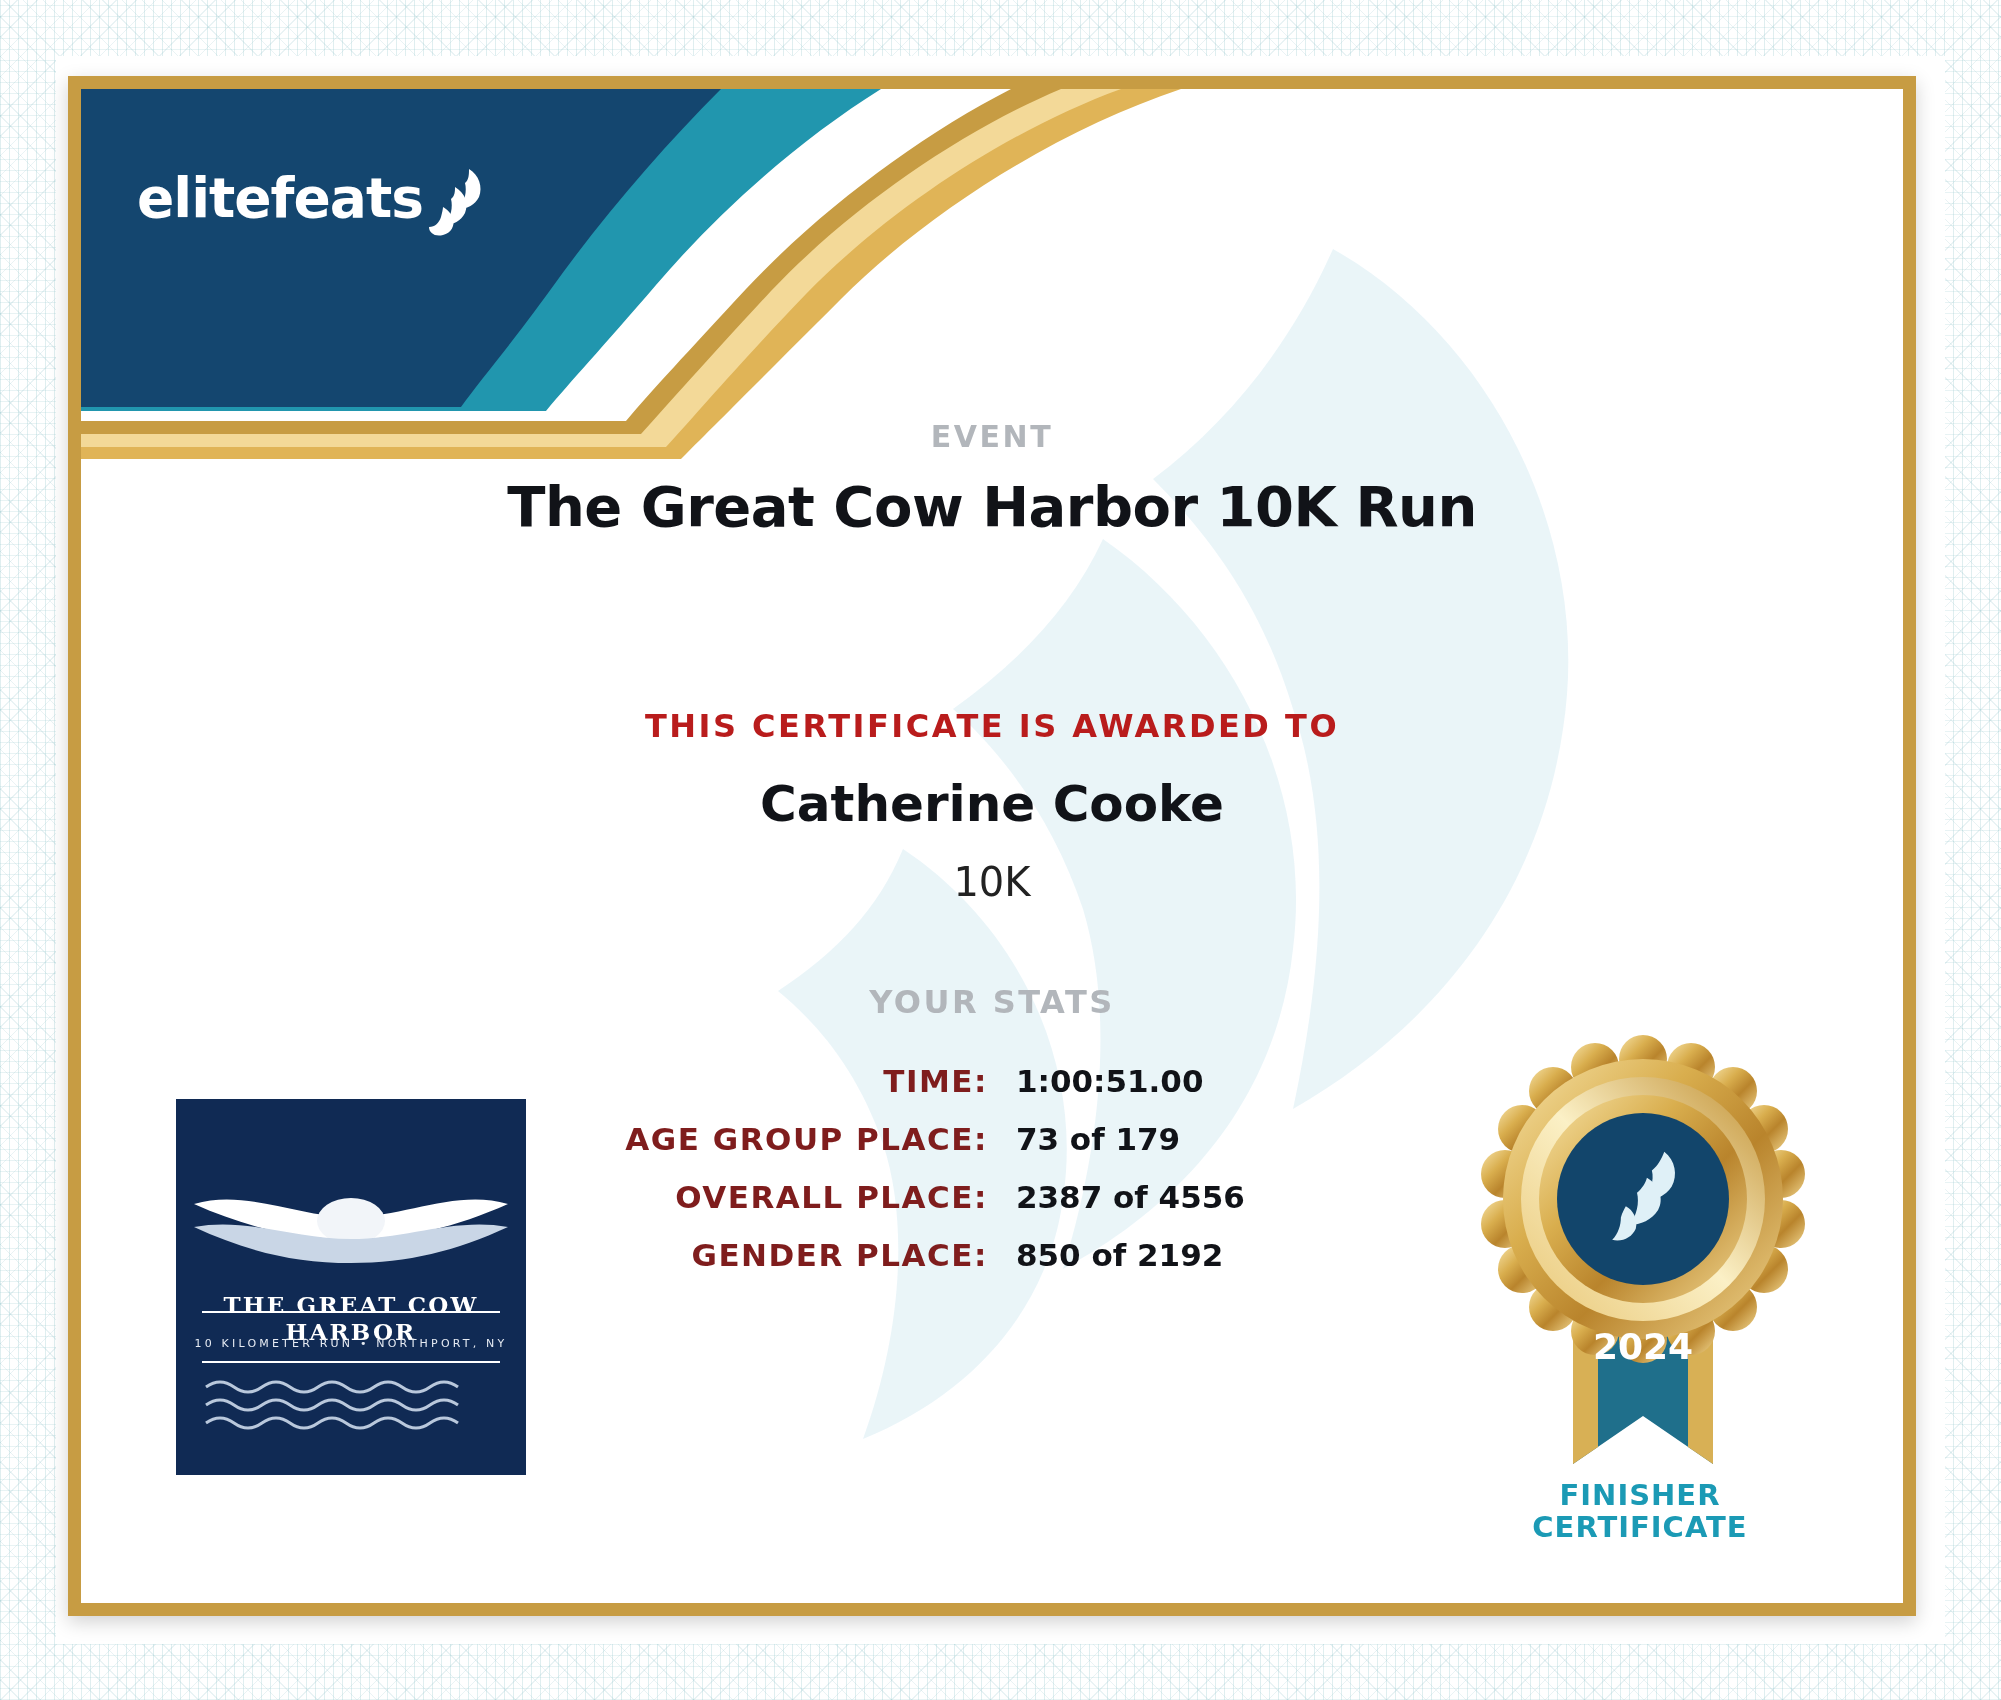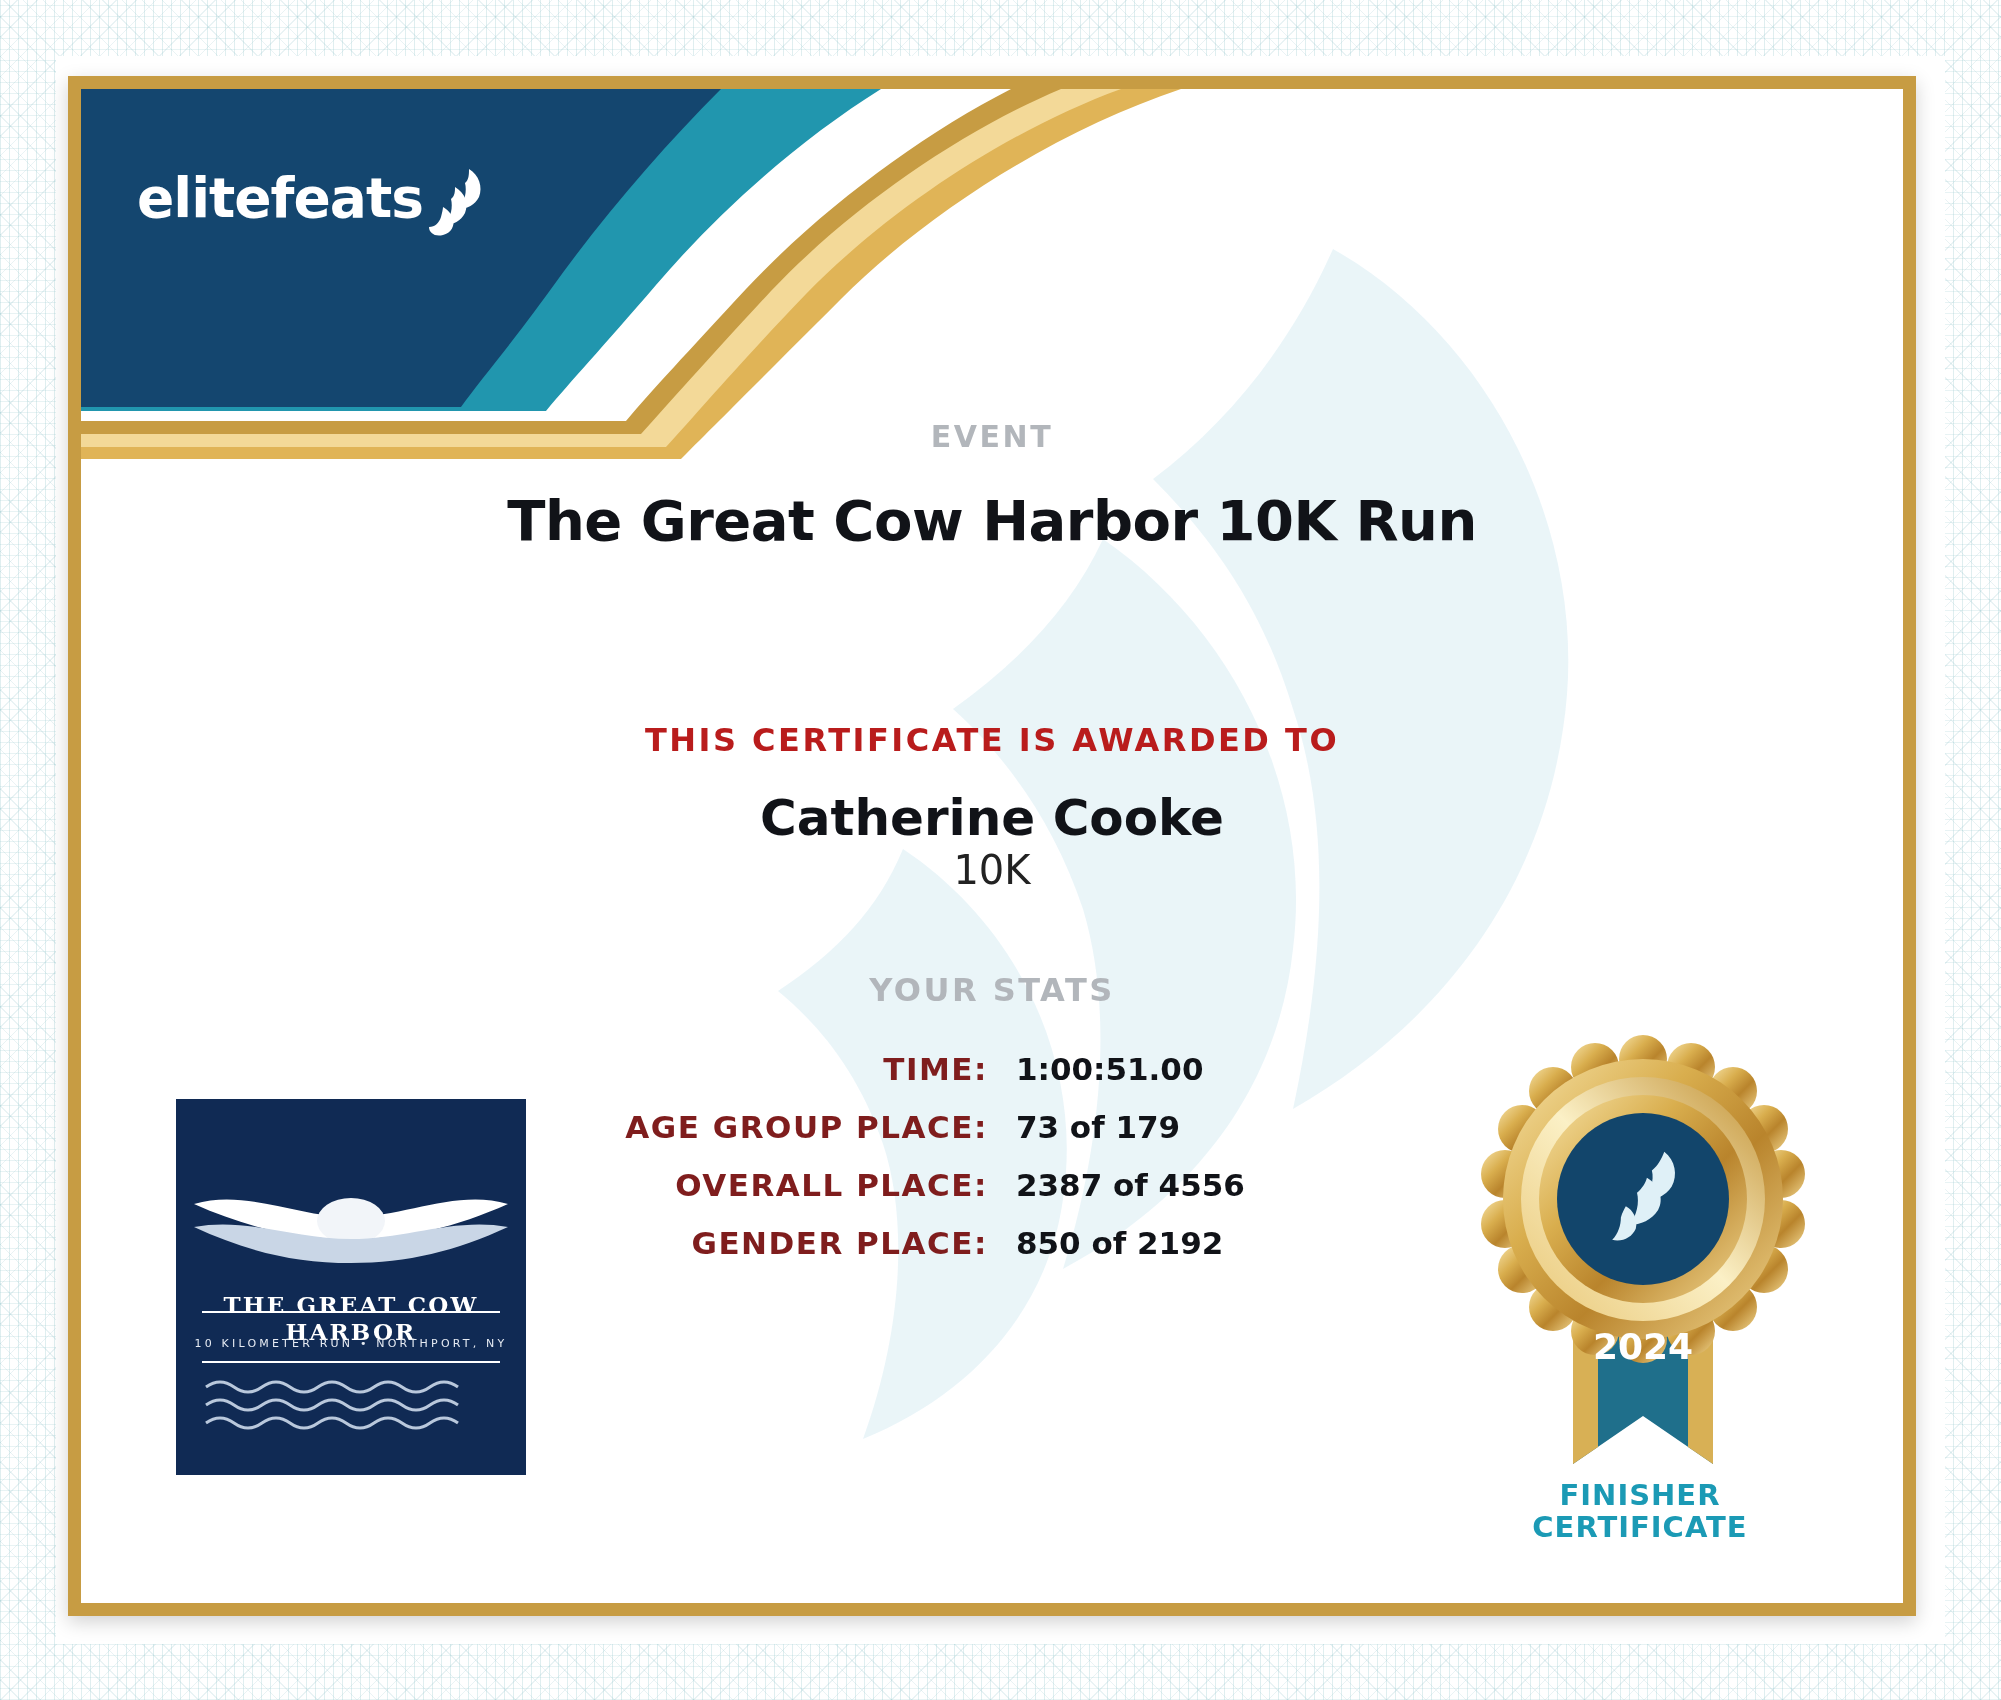--- a/index.html
+++ b/index.html
@@ -101,21 +101,21 @@
     text-align: center;
   }
   .label {
     color: #b2b6bb;
     font-size: 30px;
     letter-spacing: 2.5px;
     font-weight: bold;
     font-family: "DejaVu Sans", sans-serif;
   }
   .event-name {
-    margin-top: 34px;
+    margin-top: 20px;
     color: #111318;
     font-size: 56px;
     font-weight: bold;
     font-family: "DejaVu Sans", sans-serif;
     letter-spacing: -0.5px;
   }
   .awarded-label {
     margin-top: 168px;
     color: #b91c1c;
     font-size: 32px;
@@ -124,21 +124,21 @@
     font-family: "DejaVu Sans", sans-serif;
   }
   .recipient {
     margin-top: 30px;
     color: #111318;
     font-size: 50px;
     font-weight: bold;
     font-family: "DejaVu Sans", sans-serif;
   }
   .division {
-    margin-top: 0;
+    margin-top: 26px;
     color: #222;
     font-size: 40px;
     font-family: "DejaVu Sans", sans-serif;
   }
   .stats-label {
     margin-top: 78px;
     color: #b2b6bb;
     font-size: 32px;
     letter-spacing: 2.5px;
     font-weight: bold;

